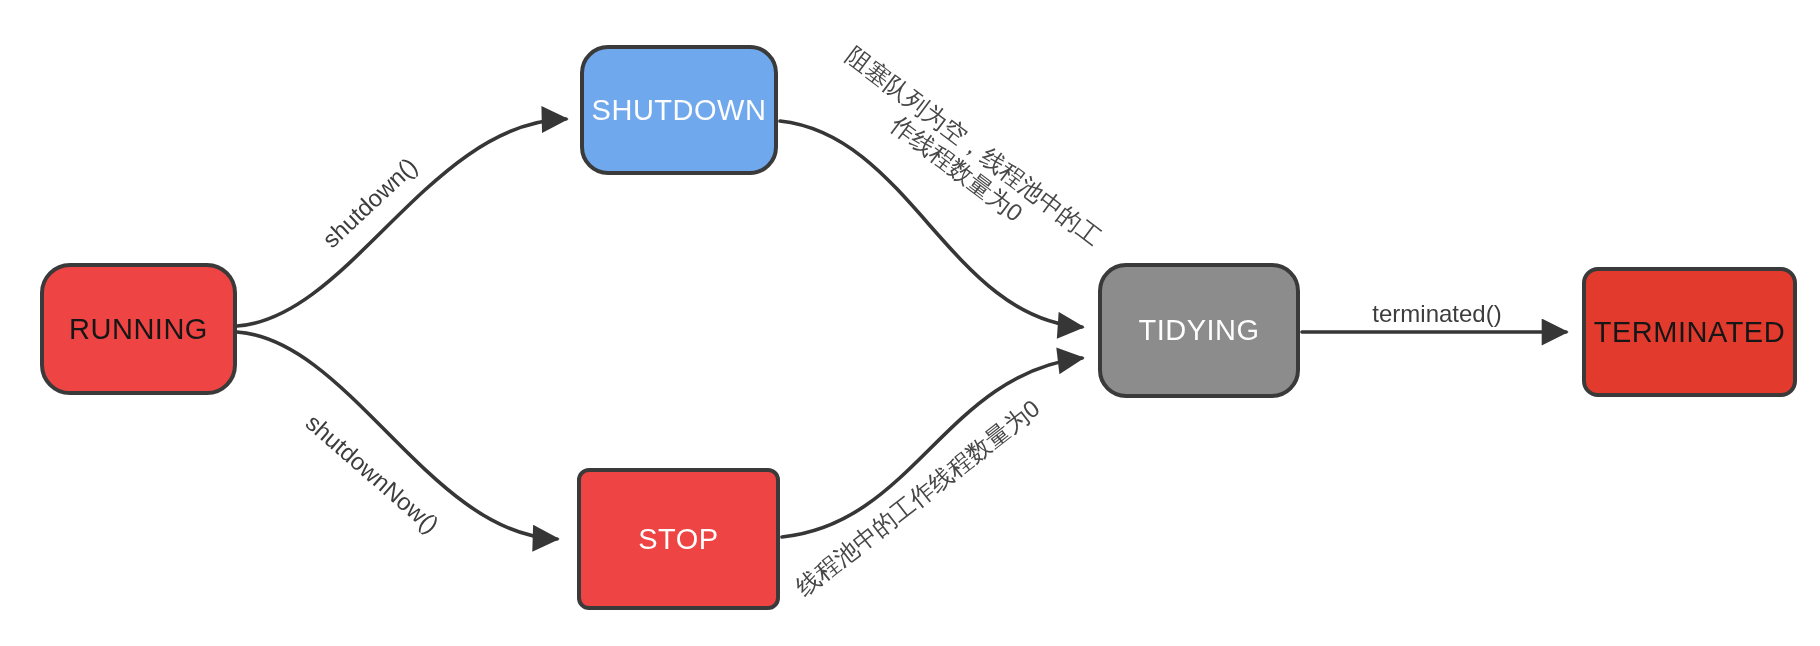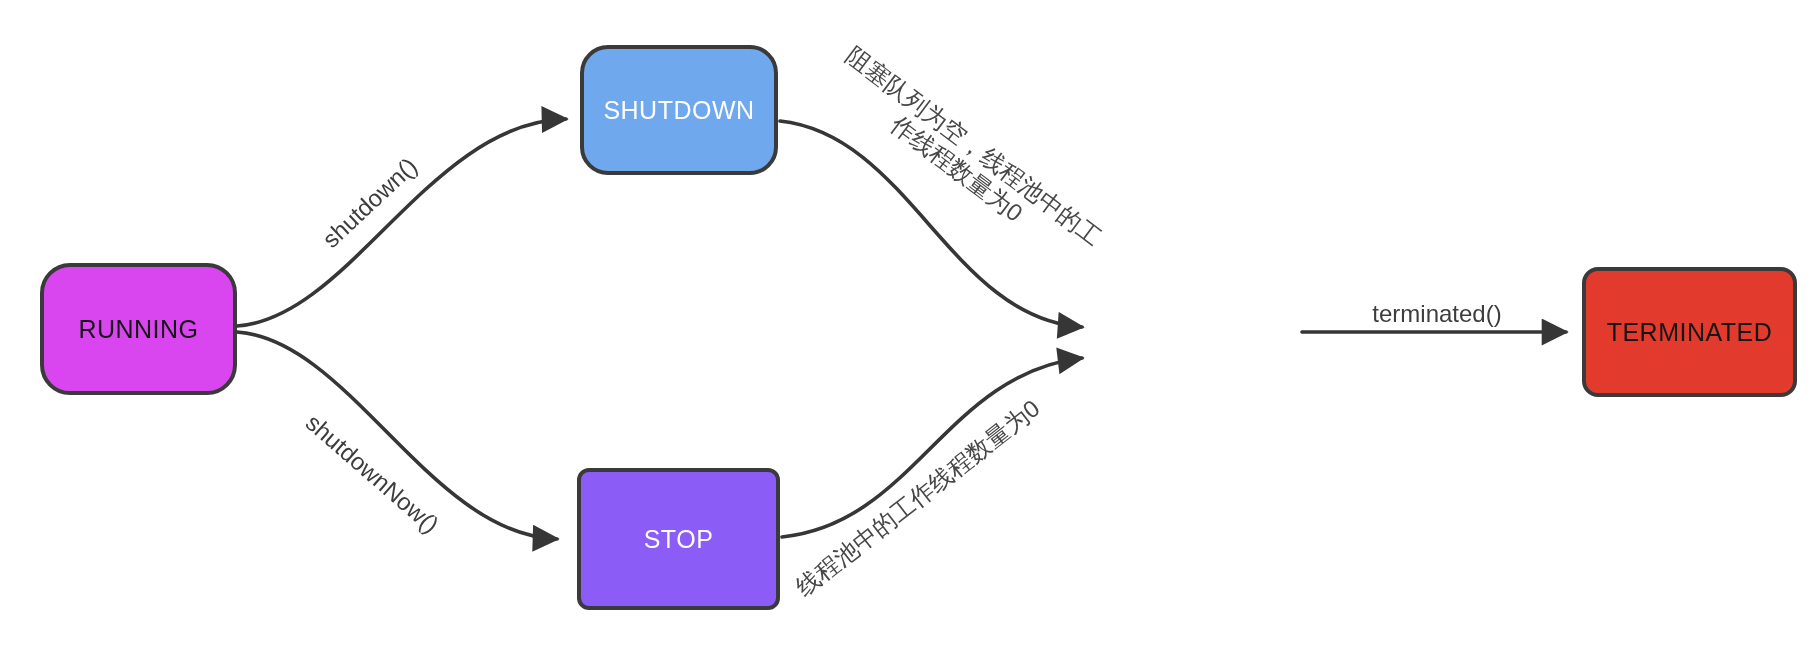--- a/index.html
+++ b/index.html
@@ -27,21 +27,21 @@
     stroke-width: 3.6;
     stroke-linecap: round;
   }
   .node {
     position: absolute;
     display: flex;
     align-items: center;
     justify-content: center;
     border: 4px solid #3a3a3a;
     box-sizing: border-box;
-    font-size: 25px;
+    font-size: 29px;
     letter-spacing: 0.5px;
   }
   .node span { white-space: nowrap; }
   #node-running    { left: 40px;  top: 263px; width: 197px; height: 132px; border-radius: 30px; }
   #node-shutdown   { left: 580px; top: 45px;  width: 198px; height: 130px; border-radius: 28px; }
   #node-stop       { left: 577px; top: 468px; width: 203px; height: 142px; border-radius: 12px; }
   #node-tidying    { left: 1098px; top: 263px; width: 202px; height: 135px; border-radius: 28px; }
   #node-terminated { left: 1582px; top: 267px; width: 215px; height: 130px; border-radius: 16px; }
 
   .edge-label {
@@ -88,32 +88,35 @@
         <path d="M 0 0 L 10 5 L 0 10 z" fill="#363636"></path>
       </marker>
     </defs>
     <path class="edge-path" d="M 237 326 C 350 318, 430 122, 566 119" marker-end="url(#arrowhead)"></path>
     <path class="edge-path" d="M 237 332 C 350 340, 430 535, 557 539" marker-end="url(#arrowhead)"></path>
     <path class="edge-path" d="M 780 121 C 910 135, 950 318, 1082 327" marker-end="url(#arrowhead)"></path>
     <path class="edge-path" d="M 782 537 C 915 523, 945 374, 1082 358" marker-end="url(#arrowhead)"></path>
     <path class="edge-path" d="M 1302 332 L 1566 332" marker-end="url(#arrowhead)"></path>
   </svg>
 
-  <div class="node" id="node-running" style="background: #d946ef; color: rgb(22, 22, 22);">
+  <div class="node" id="node-running" style="background: #ef4444; color: rgb(22, 22, 22);">
     <span>RUNNING</span>
   </div>
 
   <div class="node" id="node-shutdown" style="background: rgb(111, 168, 236); color: rgb(253, 253, 253);">
     <span>SHUTDOWN</span>
   </div>
 
-  <div class="node" id="node-stop" style="background: #8b5cf6; color: rgb(253, 253, 253);">
+  <div class="node" id="node-stop" style="background: #ef4444; color: rgb(253, 253, 253);">
     <span>STOP</span>
   </div>
 
+  <div class="node" id="node-tidying" style="background: rgb(140, 140, 140); color: rgb(253, 253, 253);">
+    <span>TIDYING</span>
+  </div>
 
   <div class="node" id="node-terminated" style="background: rgb(226, 59, 45); color: rgb(22, 22, 22);">
     <span>TERMINATED</span>
   </div>
 
   <div class="edge-label" id="label-shutdown">shutdown()</div>
 
   <div class="edge-label" id="label-shutdownnow">shutdownNow()</div>
 
   <div class="edge-label" id="label-cond-shutdown-tidying">

